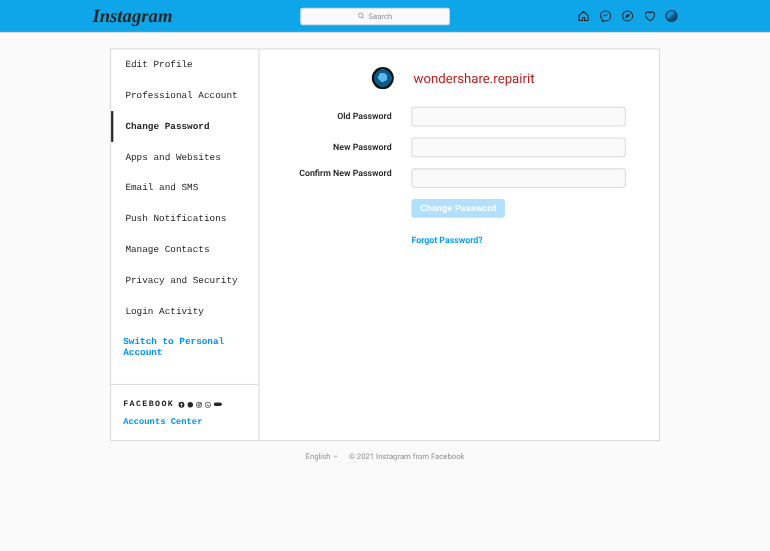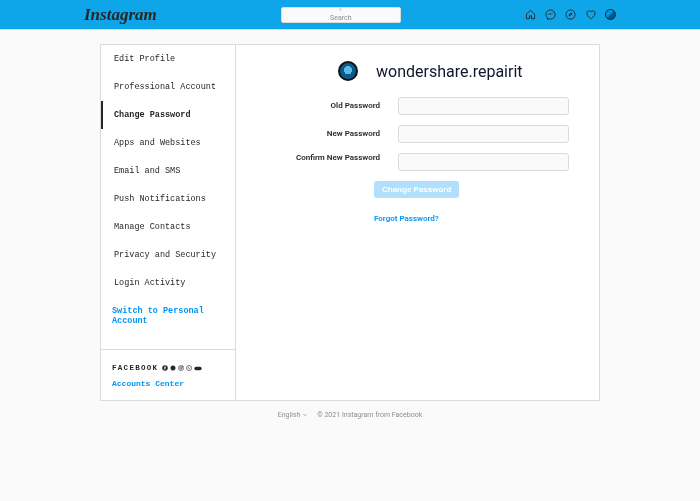--- a/index.html
+++ b/index.html
@@ -2,44 +2,44 @@
 <html><head>
   <meta charset="utf-8">
   <style>
     * { margin: 0; padding: 0; box-sizing: border-box; }
     body { font-family: -apple-system, BlinkMacSystemFont, "Segoe UI", Roboto, Helvetica, Arial, sans-serif; background: #fafafa; font-size: 10px; color: #262626; }
     
     .topbar { background: #0ea5e9; border-bottom: 1px solid #dbdbdb; height: 30px; display: flex; align-items: center; justify-content: center; }
     .topbar-inner { width: 540px; display: flex; align-items: center; justify-content: space-between; padding: 0 4px; }
     .logo { font-family: 'Brush Script MT', cursive; font-size: 17px; font-weight: 600; font-style: italic; color: #262626; }
     .search-wrap { flex: 0 1 auto; }
-    .search { width: 120px; height: 16px; background: #fafafa; border: 1px solid #dbdbdb; border-radius: 2px; display: flex; align-items: center; justify-content: center; gap: 3px; color: #8e8e8e; font-size: 7px; flex-direction: column; }
+    .search { width: 136px; height: 16px; background: #fafafa; border: 1px solid #dbdbdb; border-radius: 2px; display: flex; align-items: center; justify-content: center; gap: 3px; color: #8e8e8e; font-size: 7px; }
     .nav-icons { display: flex; align-items: center; gap: 9px; }
     .nav-icons svg { width: 11px; height: 11px; display: block; }
     .avatar-sm { width: 11px; height: 11px; border-radius: 50%; background: linear-gradient(135deg, #0099e5 40%, #005588 60%); border: 1px solid #222; }
     
     .container { width: 500px; margin: 14px auto 0; display: flex; border: 1px solid #dbdbdb; background: #fff; }
     .sidebar { width: 135px; border-right: 1px solid #dbdbdb; display: flex; flex-direction: column; font-family: Liberation Mono, monospace; }
     .side-main { flex: 1; }
     .side-item { padding: 9px 11px; font-size: 8.5px; color: #262626; cursor: pointer; border-left: 2px solid transparent; }
     .side-item.active { border-left: 2px solid #262626; font-weight: 600; }
     .side-link { padding: 9px 11px; font-size: 8.5px; color: #0095f6; font-weight: 600; cursor: pointer; }
     .side-bottom { border-top: 1px solid #dbdbdb; padding: 12px 11px; }
     .fb-label { font-weight: 700; font-size: 7.5px; letter-spacing: 1.3px; display: inline-flex; align-items: center; gap: 4px; }
     .fb-icons { display: inline-flex; gap: 2px; }
     .fb-icons span { width: 6px; height: 6px; display: inline-block; }
     .accounts-link { color: #0095f6; font-weight: 600; font-size: 8px; margin-top: 6px; cursor: pointer; }
     
     .content { flex: 1; padding: 16px 30px 40px; }
     .profile-row { display: flex; align-items: center; gap: 18px; margin-left: 72px; margin-bottom: 16px; }
     .avatar-lg { width: 20px; height: 20px; border-radius: 50%; background: radial-gradient(circle at 50% 45%, #5ab8e8 0 35%, #0a5a8a 35% 100%); border: 2px solid #111; }
-    .username { font-size: 16px; font-weight: 400; color: #0f172a; }
+    .username { font-size: 12px; font-weight: 400; color: #b91c1c; }
     
     .form-row { display: flex; align-items: flex-start; margin-bottom: 10px; }
-    .form-label { width: 90px; text-align: right; font-size: 8px; font-weight: 600; color: #262626; padding-top: 4px; line-height: 1.3; margin-left: 24px; }
+    .form-label { width: 90px; text-align: right; font-size: 8px; font-weight: 600; color: #262626; padding-top: 4px; line-height: 1.3; }
     .form-label.multi { padding-top: 0; }
     .form-input { flex: 1; margin-left: 18px; }
     .form-input input { width: 100%; height: 18px; border: 1px solid #dbdbdb; border-radius: 3px; background: #fafafa; padding: 0 5px; font-size: 8px; }
     
     .btn-row { margin-left: 108px; margin-top: 8px; }
     .btn { background: #b2dffc; color: #fff; border: none; border-radius: 3px; padding: 4px 8px; font-size: 8px; font-weight: 600; cursor: pointer; }
     .forgot { margin-left: 108px; margin-top: 16px; color: #0095f6; font-weight: 600; font-size: 8px; cursor: pointer; }
     
     .footer { width: 500px; margin: 10px auto; text-align: center; color: #8e8e8e; font-size: 7px; }
     .footer-links { display: flex; justify-content: center; gap: 9px; margin-bottom: 7px; flex-wrap: wrap; }

